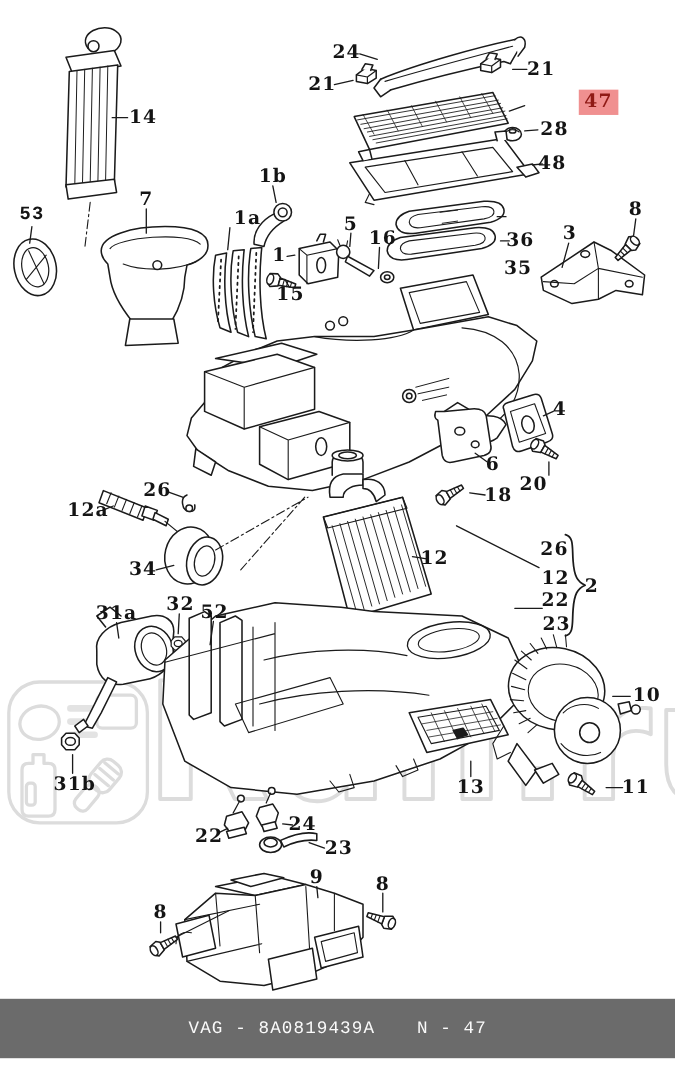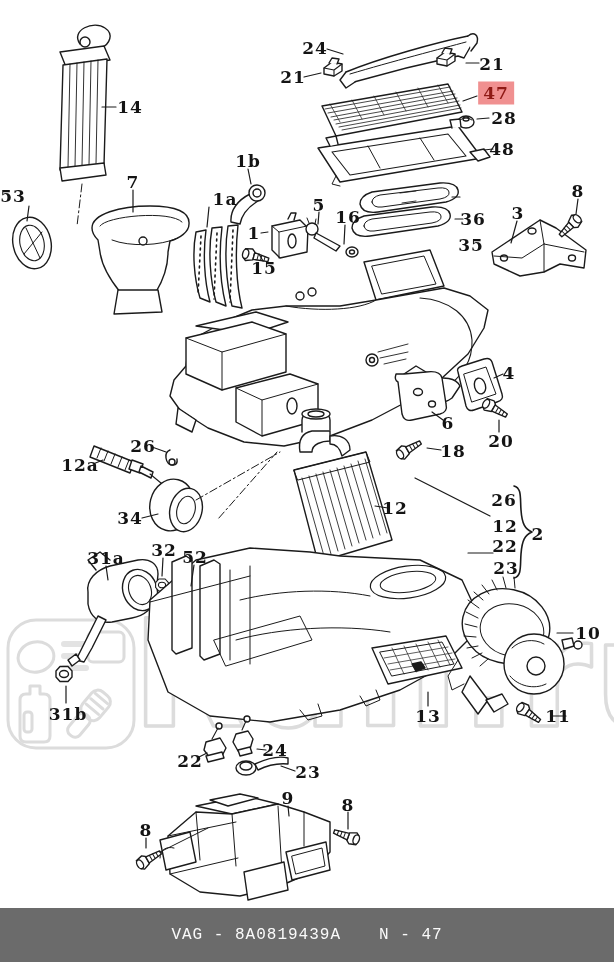--- a/index.html
+++ b/index.html
@@ -2,21 +2,21 @@
 <html><head>
 <meta charset="utf-8">
 <style>
   html,body{margin:0;padding:0;background:#fff;}
   .stage{position:relative;width:614px;height:970px;background:#ffffff;overflow:hidden;
          font-family:"DejaVu Serif", serif;}
   .layer{position:absolute;left:0;top:0;}
   .part-label{position:absolute;transform:translate(-50%,-50%);font-weight:bold;
               font-size:17px;color:#141414;letter-spacing:1px;white-space:nowrap;
               font-family:"DejaVu Serif", serif;line-height:1;}
-  .part-label.highlight{padding:3px 5px;}
+  .part-label.highlight{padding:3px 5px;margin-left:48px;}
   .footer-bar{position:absolute;left:0;top:908px;width:614px;height:54px;background:#6b6b6b;
               display:flex;align-items:center;justify-content:center;gap:38px;
               font-family:Liberation Mono, monospace;font-size:16px;color:#fafafa;
               letter-spacing:1px;}
 </style>
 </head>
 <body>
 
 <div class="stage">
 
@@ -318,48 +318,48 @@
       <div class="part-label" style="left: 315px; top: 48px;">24</div>
       <div class="part-label" style="left: 293px; top: 77px;">21</div>
       <div class="part-label" style="left: 492px; top: 64px;">21</div>
       <div class="part-label highlight" style="left: 496px; top: 93px; background: rgb(240, 144, 144); color: rgb(143, 26, 21);">47</div>
       <div class="part-label" style="left: 504px; top: 118px;">28</div>
       <div class="part-label" style="left: 502px; top: 149px;">48</div>
       <div class="part-label" style="left: 471px; top: 197px; margin-top: 48px;">35</div>
       <div class="part-label" style="left: 473px; top: 219px;">36</div>
       <div class="part-label" style="left: 518px; top: 213px;">3</div>
       <div class="part-label" style="left: 578px; top: 191px;">8</div>
-      <div class="part-label" style="left: 13px; top: 196px;">53</div>
+      <div class="part-label" style="left: 29px; top: 196px; font-family: Liberation Mono, monospace;">53</div>
       <div class="part-label" style="left: 130px; top: 107px;">14</div>
       <div class="part-label" style="left: 133px; top: 182px;">7</div>
       <div class="part-label" style="left: 248px; top: 161px;">1b</div>
       <div class="part-label" style="left: 209px; top: 199px; margin-left: 16px;">1a</div>
       <div class="part-label" style="left: 254px; top: 233px;">1</div>
       <div class="part-label" style="left: 264px; top: 268px;">15</div>
       <div class="part-label" style="left: 319px; top: 205px;">5</div>
       <div class="part-label" style="left: 348px; top: 217px;">16</div>
       <div class="part-label" style="left: 509px; top: 373px;">4</div>
-      <div class="part-label" style="left: 501px; top: 441px;">20</div>
+      <div class="part-label" style="left: 485px; top: 441px;">20</div>
       <div class="part-label" style="left: 448px; top: 423px;">6</div>
       <div class="part-label" style="left: 453px; top: 451px;">18</div>
       <div class="part-label" style="left: 143px; top: 446px;">26</div>
       <div class="part-label" style="left: 80px; top: 465px;">12a</div>
       <div class="part-label" style="left: 130px; top: 518px;">34</div>
       <div class="part-label" style="left: 395px; top: 508px;">12</div>
       <div class="part-label" style="left: 504px; top: 500px;">26</div>
       <div class="part-label" style="left: 505px; top: 526px;">12</div>
       <div class="part-label" style="left: 505px; top: 546px;">22</div>
       <div class="part-label" style="left: 506px; top: 568px;">23</div>
       <div class="part-label" style="left: 538px; top: 534px;">2</div>
       <div class="part-label" style="left: 106px; top: 558px;">31a</div>
       <div class="part-label" style="left: 164px; top: 550px;">32</div>
       <div class="part-label" style="left: 195px; top: 557px;">52</div>
       <div class="part-label" style="left: 68px; top: 714px;">31b</div>
       <div class="part-label" style="left: 588px; top: 633px;">10</div>
-      <div class="part-label" style="left: 558px; top: 716px;">11</div>
+      <div class="part-label" style="left: 578px; top: 716px;">11</div>
       <div class="part-label" style="left: 428px; top: 716px;">13</div>
       <div class="part-label" style="left: 190px; top: 761px;">22</div>
       <div class="part-label" style="left: 275px; top: 750px;">24</div>
       <div class="part-label" style="left: 308px; top: 772px;">23</div>
       <div class="part-label" style="left: 288px; top: 798px;">9</div>
       <div class="part-label" style="left: 146px; top: 830px;">8</div>
       <div class="part-label" style="left: 348px; top: 805px;">8</div>
     </div>
 
   <div class="footer-bar" style="background: rgb(107, 107, 107);">

